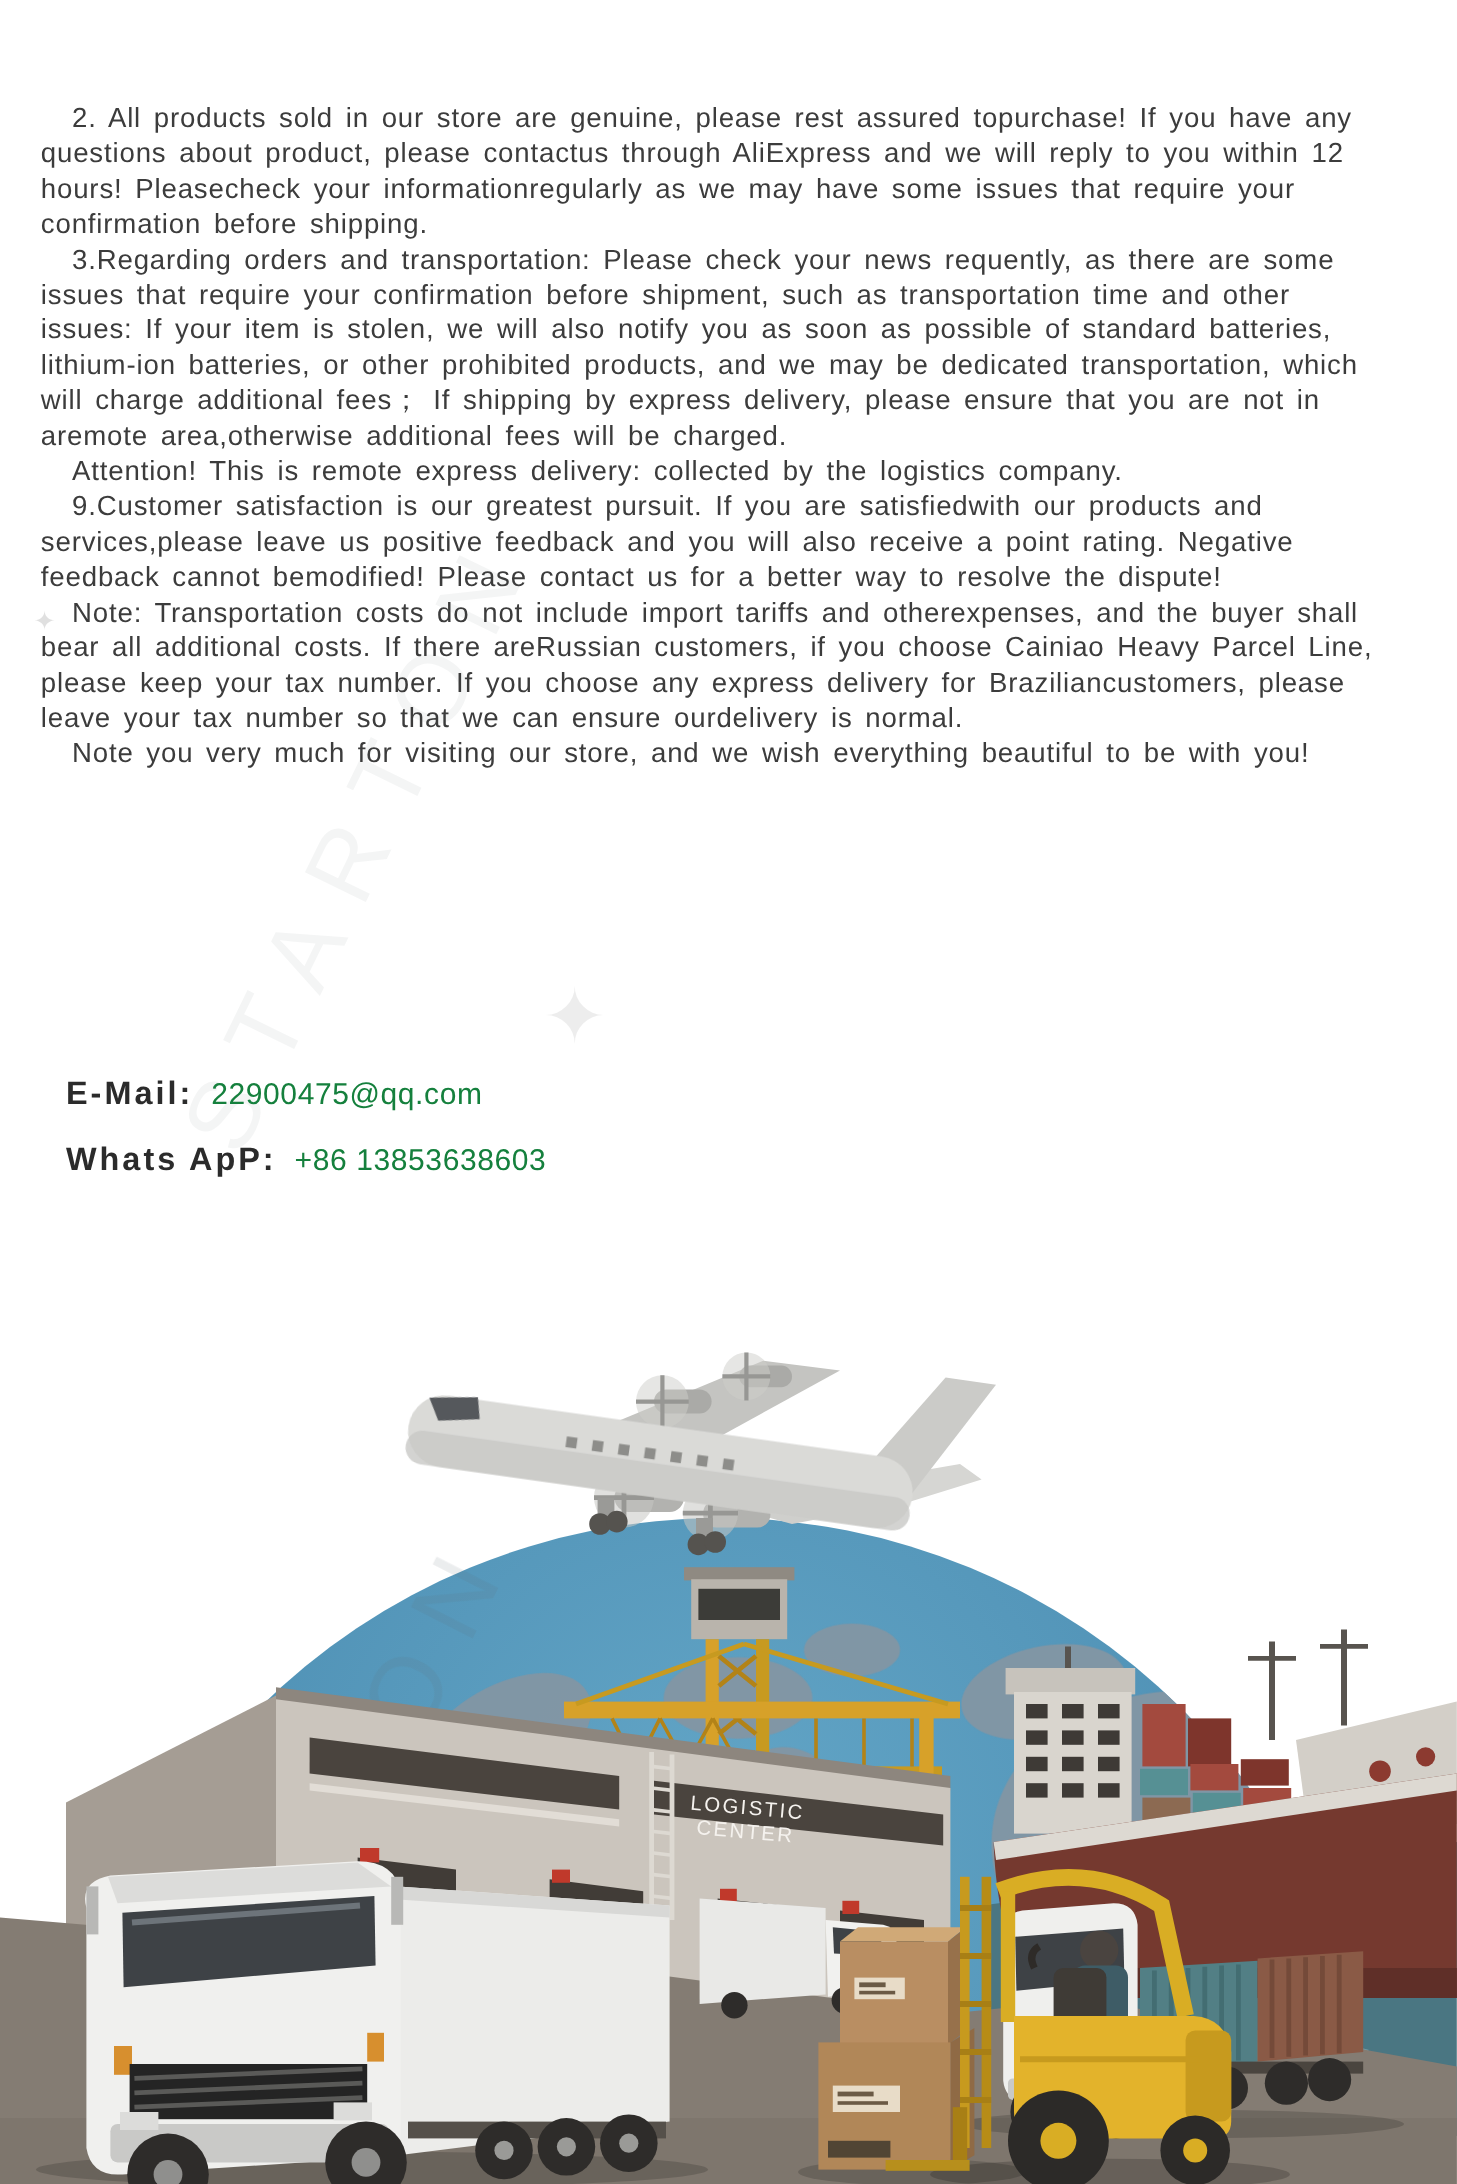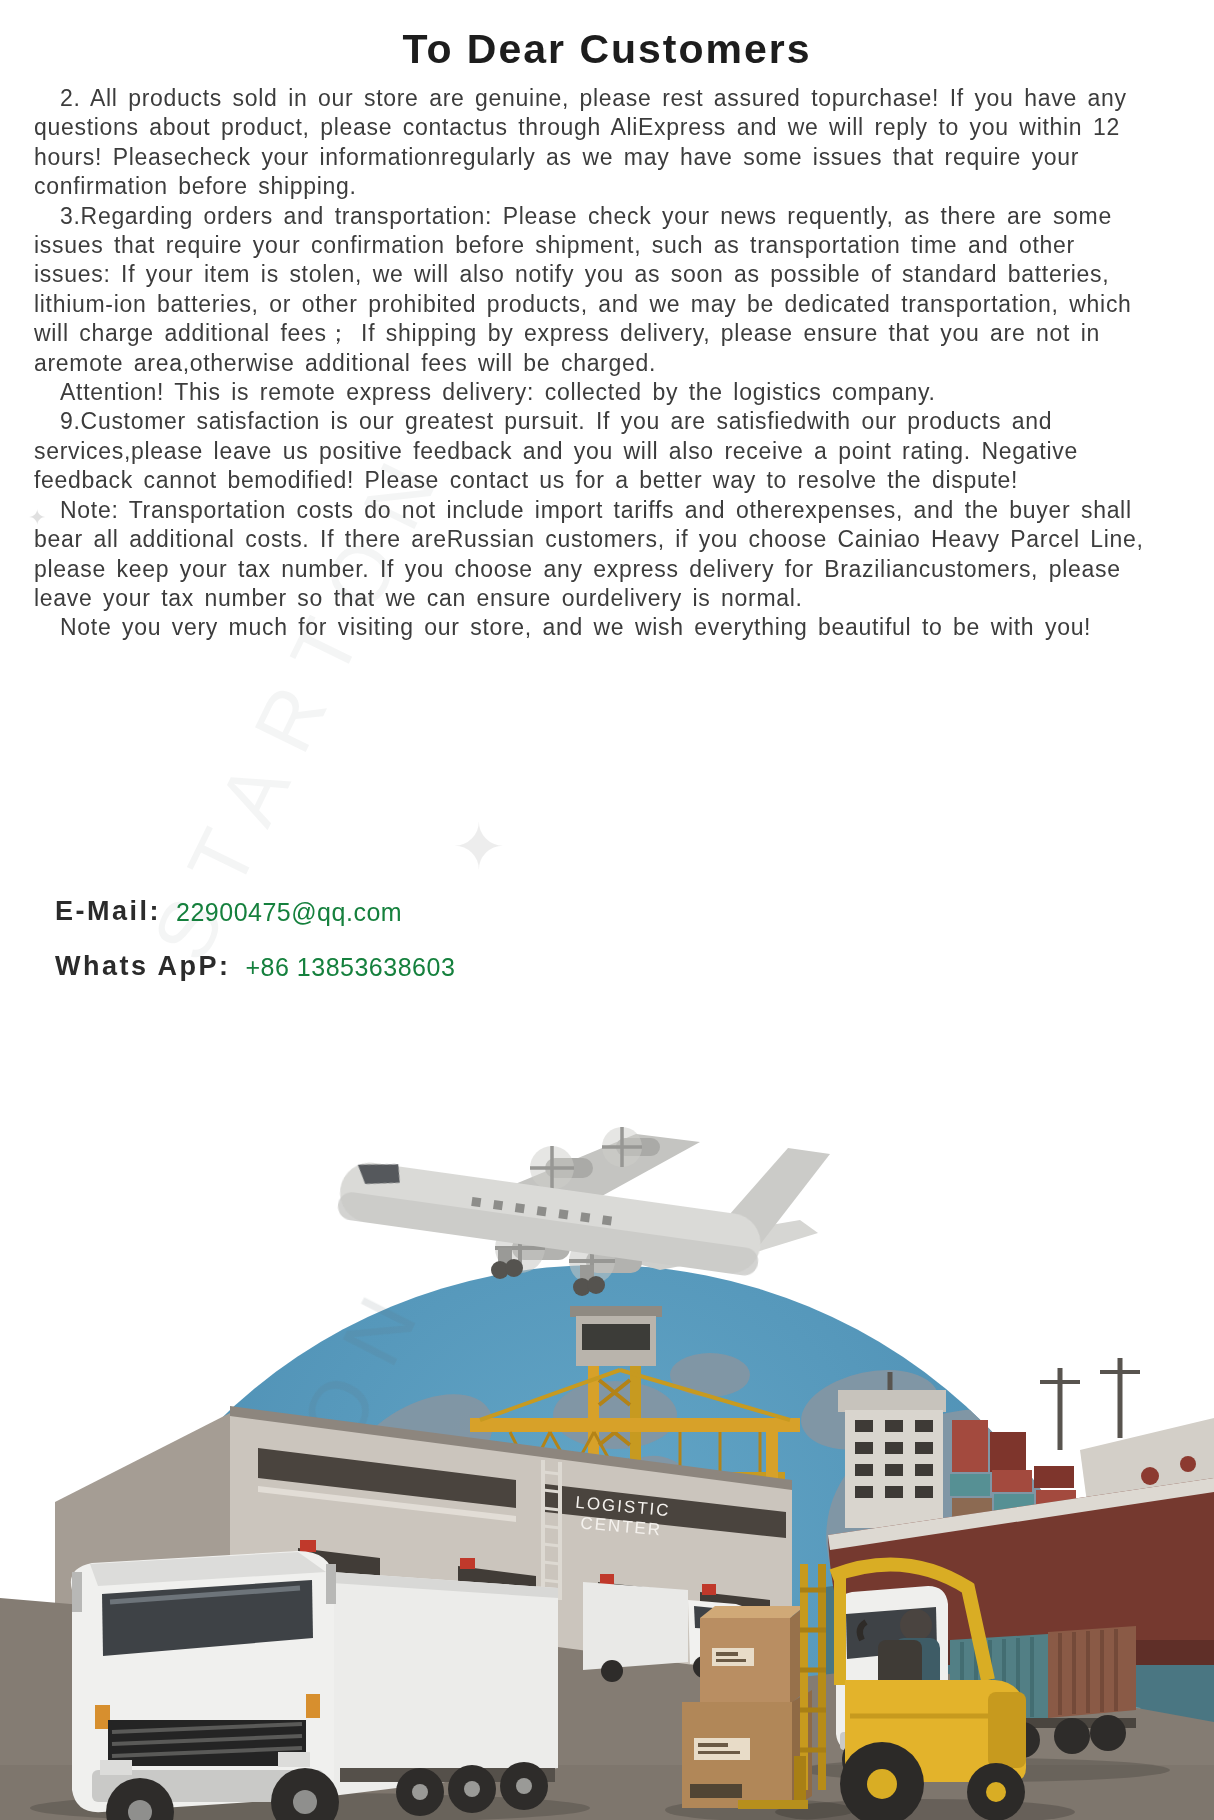--- a/index.html
+++ b/index.html
@@ -24,21 +24,20 @@
 </style>
 </head>
 <body>
 
 <div class="page">
 
   <div class="watermark wm-1">STARTON</div>
   <span class="sparkle" style="left:28px;top:505px;">✦</span>
   <span class="sparkle sparkle-2" style="left:452px;top:810px;">✦</span>
 
-  <div class="title">To Dear Customers</div>
 
   <div class="notice">
     <p>2. All products sold in our store are genuine, please rest assured topurchase! If you have any questions about product, please contactus through AliExpress and we will reply to you within 12 hours! Pleasecheck your informationregularly as we may have some issues that require your confirmation before shipping.</p>
     <p>3.Regarding orders and transportation: Please check your news requently, as there are some issues that require your confirmation before shipment, such as transportation time and other issues: If your item is stolen, we will also notify you as soon as possible of standard batteries, lithium-ion batteries, or other prohibited products, and we may be dedicated transportation, which will charge additional fees； If shipping by express delivery, please ensure that you are not in aremote area,otherwise additional fees will be charged.</p>
     <p>Attention! This is remote express delivery: collected by the logistics company.</p>
     <p>9.Customer satisfaction is our greatest pursuit. If you are satisfiedwith our products and services,please leave us positive feedback and you will also receive a point rating. Negative feedback cannot bemodified! Please contact us for a better way to resolve the dispute!</p>
     <p>Note: Transportation costs do not include import tariffs and otherexpenses, and the buyer shall bear all additional costs. If there areRussian customers, if you choose Cainiao Heavy Parcel Line, please keep your tax number. If you choose any express delivery for Braziliancustomers, please leave your tax number so that we can ensure ourdelivery is normal.</p>
     <p>Note you very much for visiting our store, and we wish everything beautiful to be with you!</p>
   </div>
 

